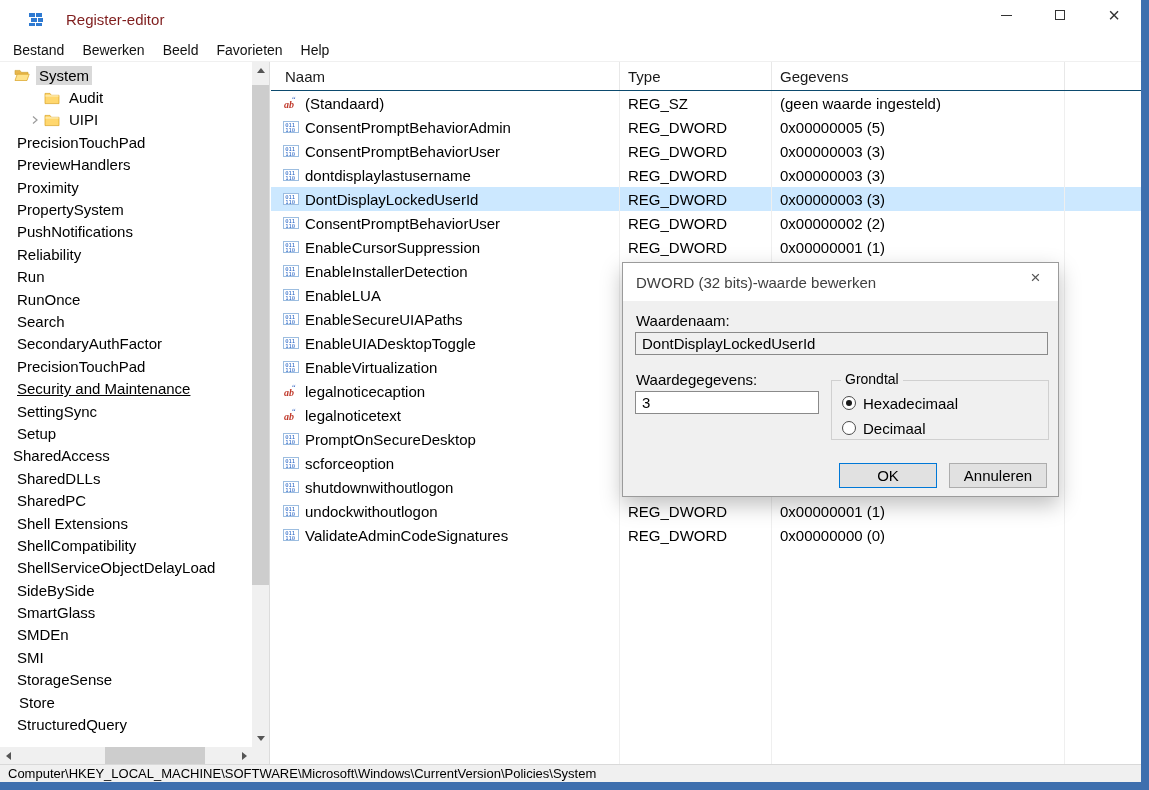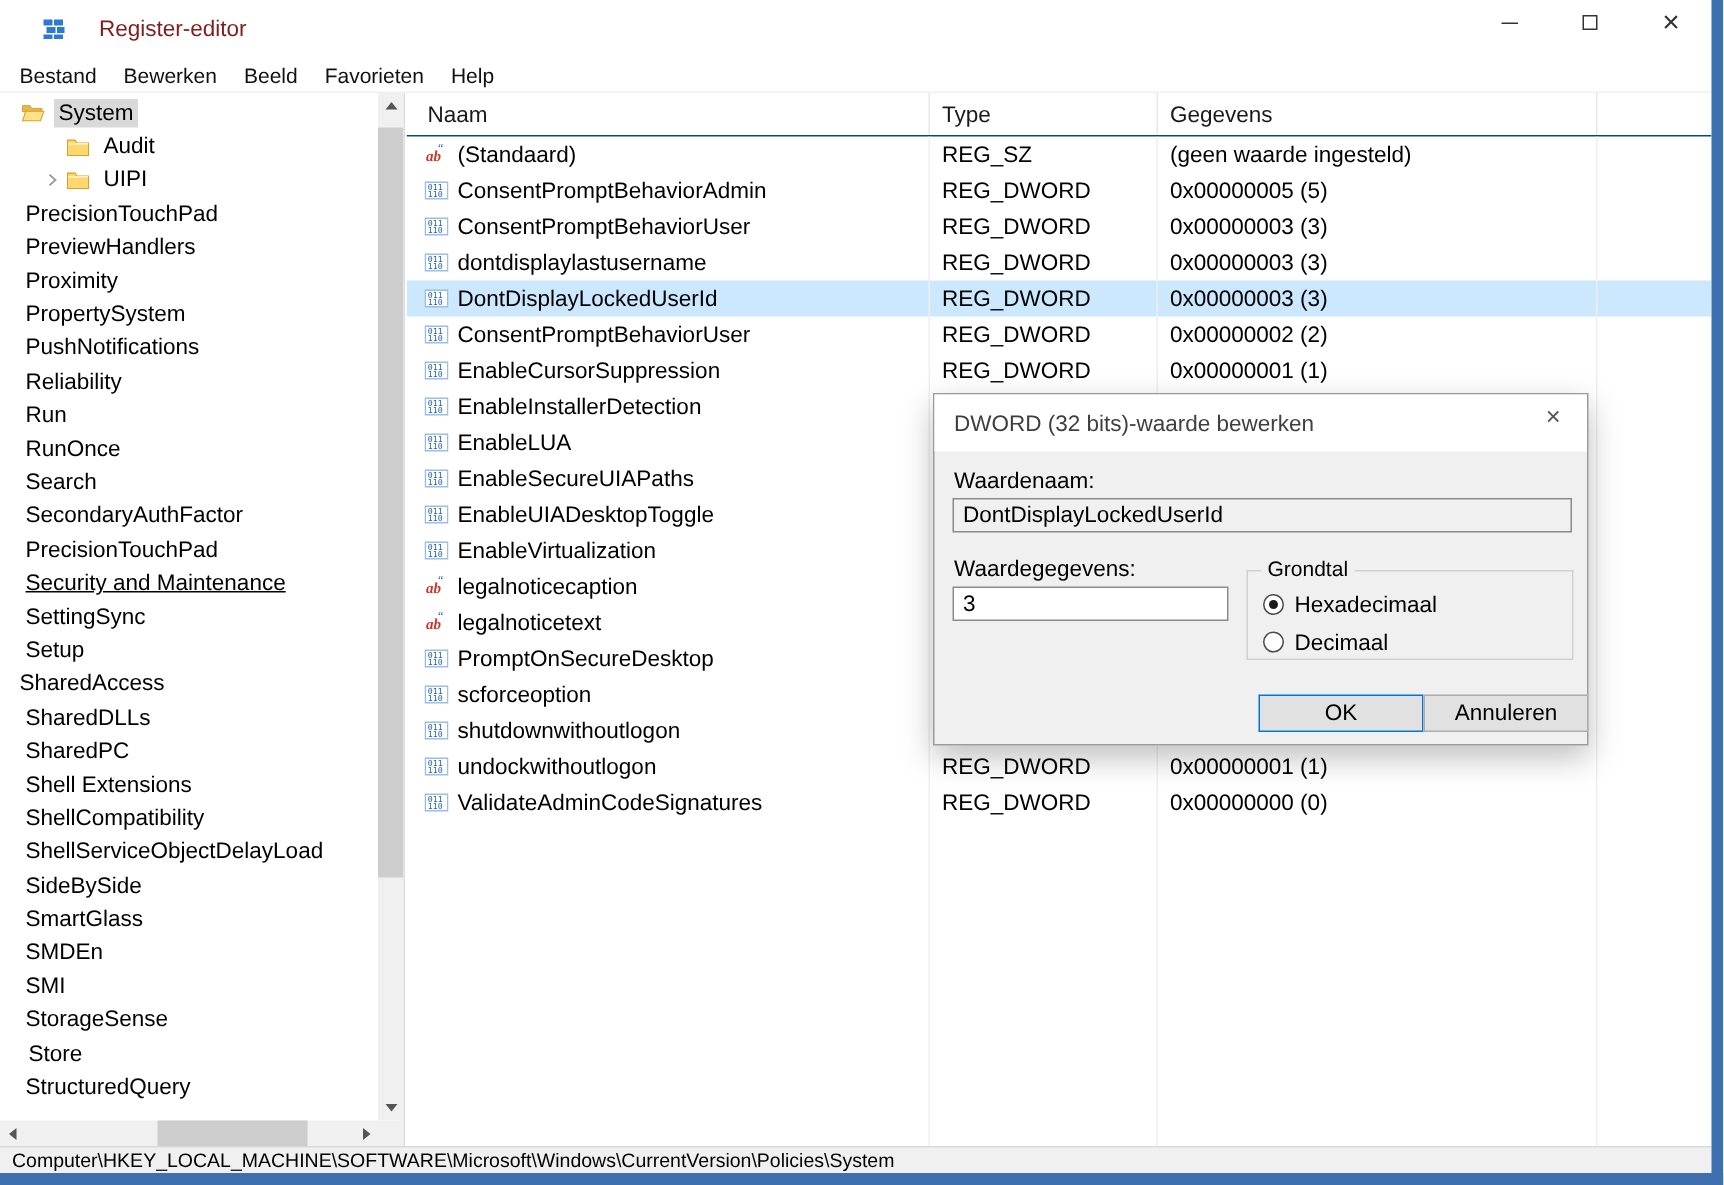--- a/index.html
+++ b/index.html
@@ -75,21 +75,21 @@
   .dialog-title{font-size:15px;color:#3f3f3f}
   .dialog-close{position:absolute;top:0;right:0;width:45px;height:30px;display:flex;align-items:center;justify-content:center;color:#555;font-size:17px;font-weight:300}
   .dlabel{position:absolute;left:13px;font-size:15px;color:#000}
   .dlg-input{position:absolute;height:23px;border:1px solid #8a8a8a;font-size:15px;padding:0 6px;font-family:"Liberation Sans",sans-serif;background:#fff;color:#000}
   .dlg-input.readonly{background:#f0f0f0}
   .group{position:absolute;left:208px;top:117px;width:218px;height:60px;border:1px solid #d0d0d0}
   .group-legend{position:absolute;top:-10px;left:9px;background:#f0f0f0;padding:0 4px;font-size:14px;color:#000}
   .radio-row{position:absolute;left:10px;display:flex;align-items:center;gap:7px;font-size:15px;height:18px}
   .radio{width:14px;height:14px;border:1px solid #4a4a4a;border-radius:50%;background:#fff;position:relative;flex:none}
   .radio.checked::after{content:"";position:absolute;left:3px;top:3px;width:6px;height:6px;border-radius:50%;background:#1a1a1a}
-  .dlg-btn{position:absolute;width:110px;height:25px;background:#e1e1e1;border:1px solid #adadad;font-size:15px;font-family:"Liberation Sans",sans-serif;color:#000;display:flex;align-items:center;justify-content:center}
+  .dlg-btn{position:absolute;width:98px;height:25px;background:#e1e1e1;border:1px solid #adadad;font-size:15px;font-family:"Liberation Sans",sans-serif;color:#000;display:flex;align-items:center;justify-content:center}
   .dlg-btn.default{border-color:var(--default-button-border)}
 
   
   .statusbar{position:absolute;left:0;top:764px;width:1141px;height:18px;background:#f0f0f0;border-top:1px solid #d9d9d9;display:flex;align-items:center;padding-left:8px;font-size:13px;color:#000}
 </style>
 </head>
 <body>
 
 <div class="window">
 

